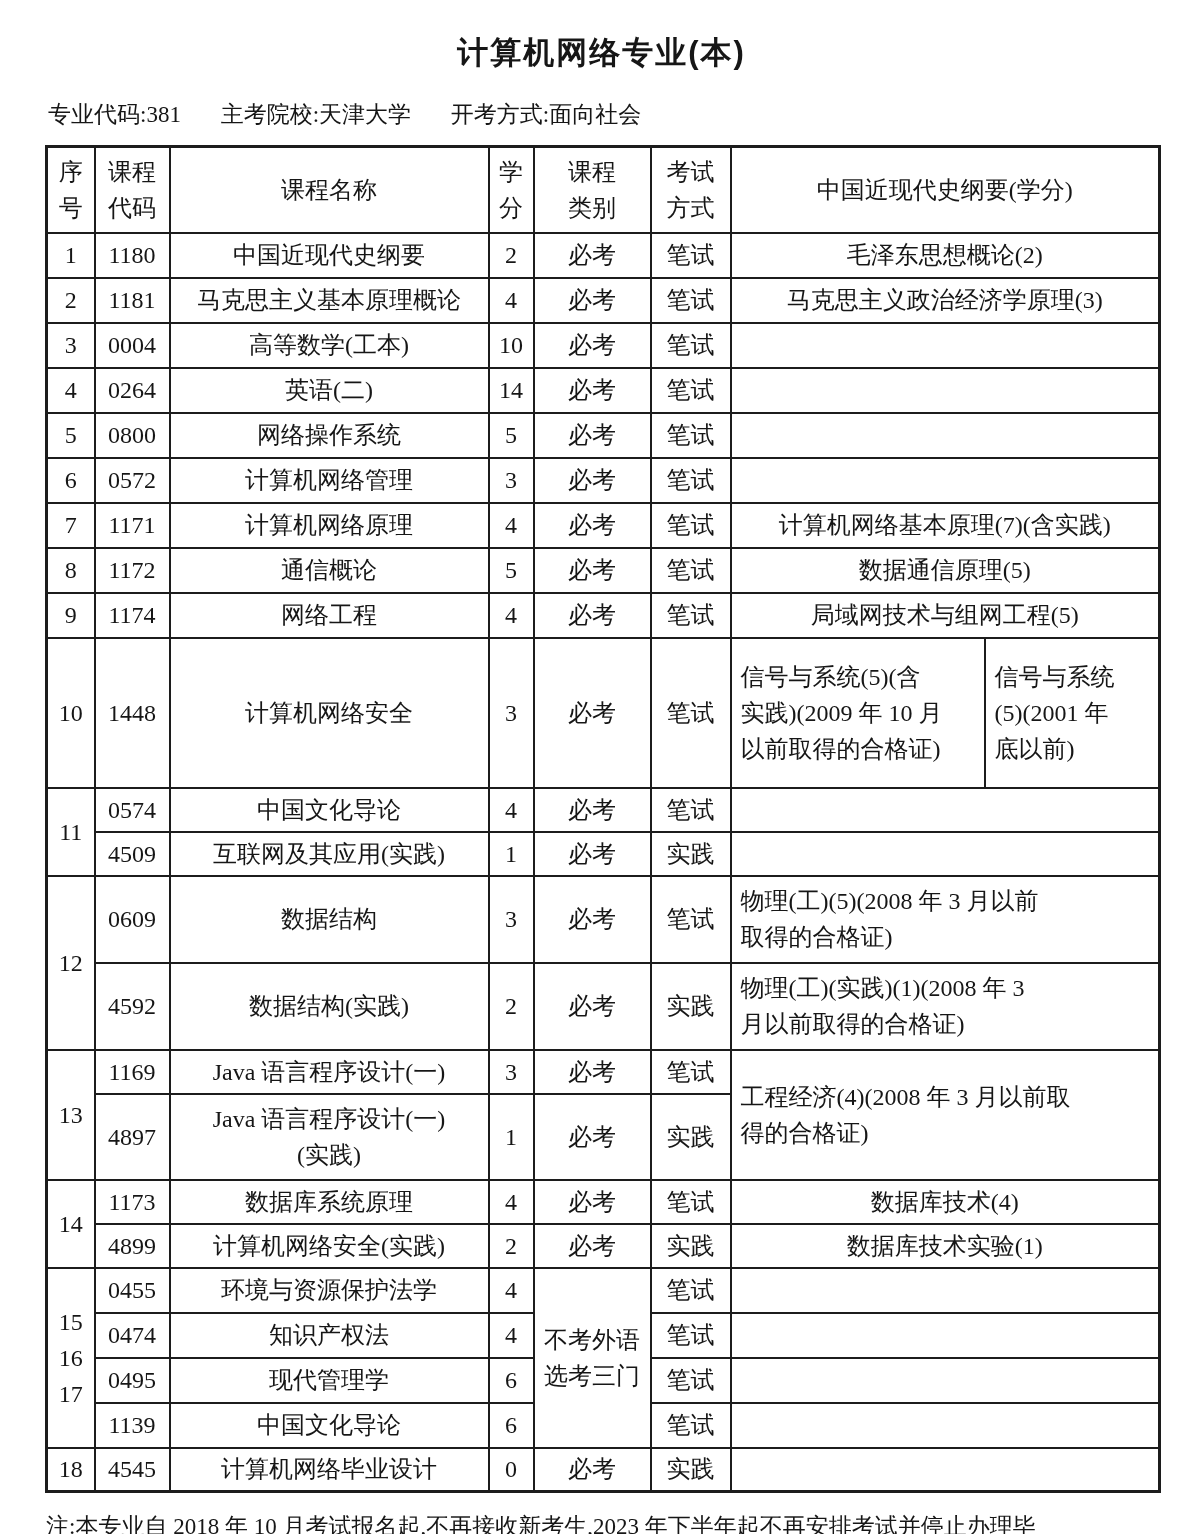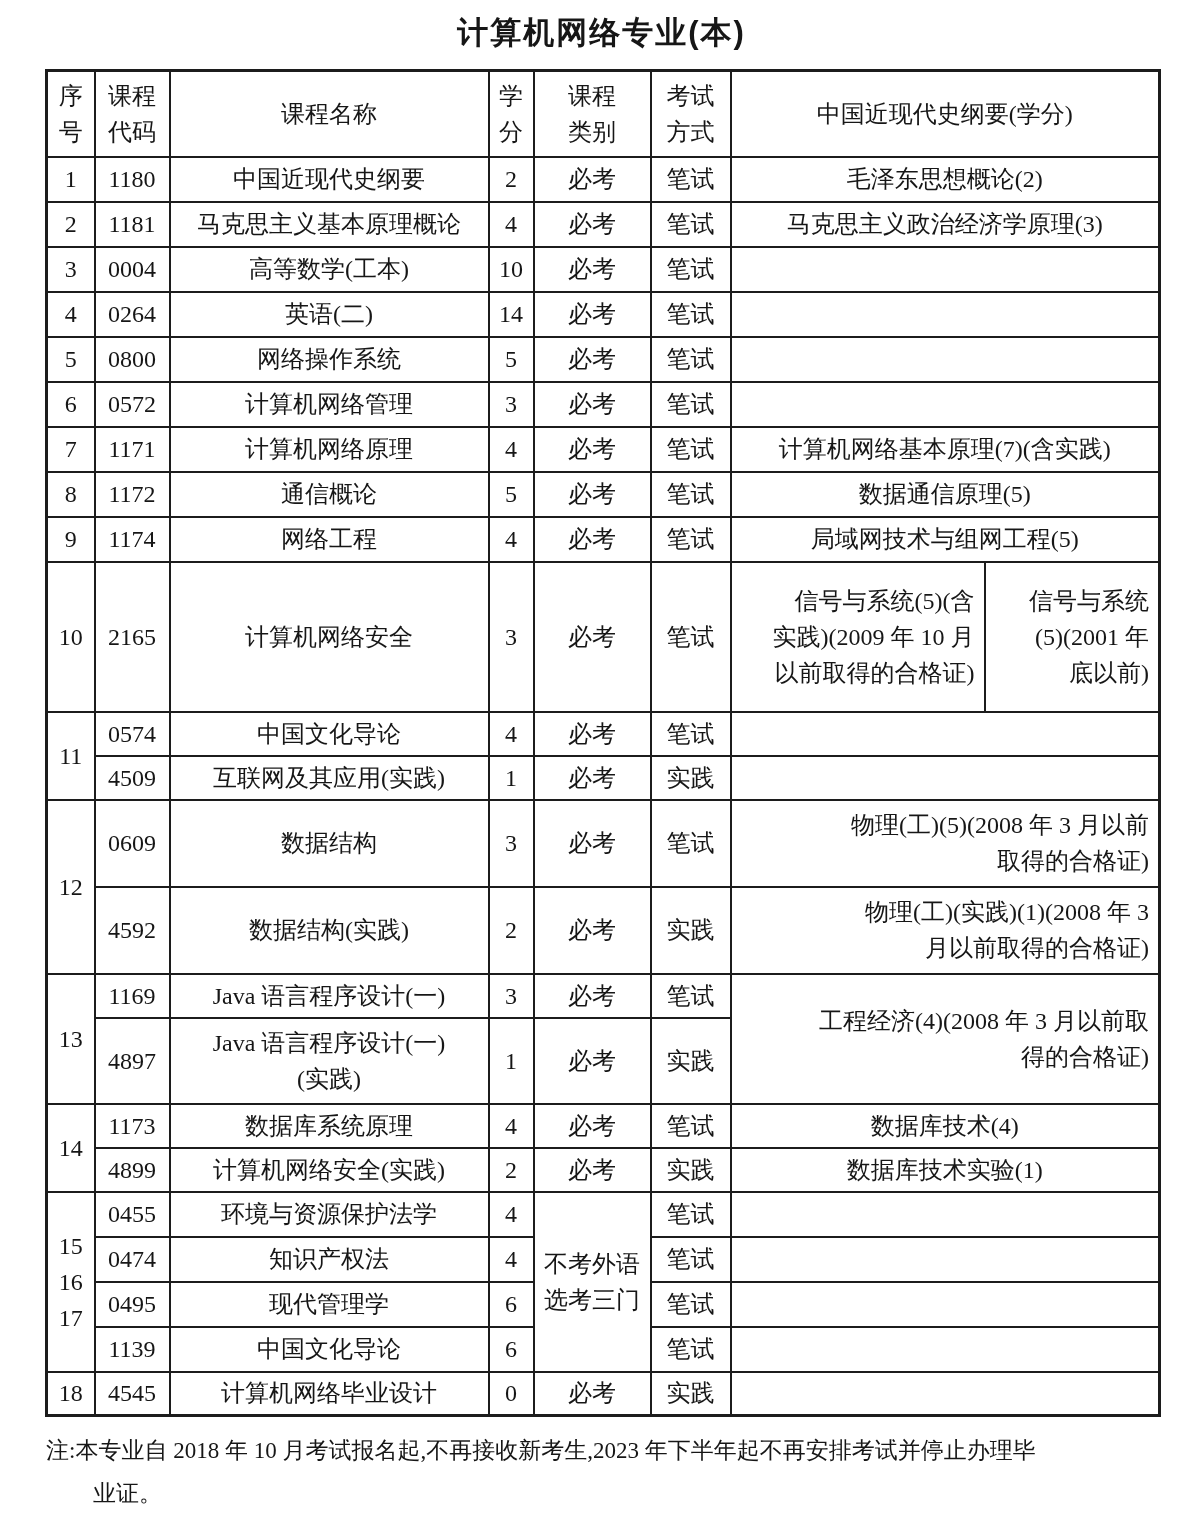--- a/index.html
+++ b/index.html
@@ -11,21 +11,21 @@
     font-family: "Liberation Serif", "DejaVu Serif", serif;
     color: #161616;
   }
   .page {
     position: relative;
     width: 1203px;
     height: 1534px;
     overflow: hidden;
   }
   .title {
-    margin: 12px 0 0 0;
+    margin: 32px 0 0 0;
     text-align: center;
     font-family: "Liberation Sans", "DejaVu Sans", sans-serif;
     font-weight: 700;
     font-size: 31px;
     letter-spacing: 2px;
   }
   .meta {
     margin: 25px 0 0 48px;
     font-size: 23px;
     white-space: nowrap;
@@ -43,21 +43,21 @@
     text-align: center;
     vertical-align: middle;
     font-size: 24px;
     font-weight: normal;
     padding: 2px 5px;
     white-space: pre-line;
     line-height: 1.5;
     overflow: hidden;
   }
   .course-table td.left {
-    text-align: right;
+    text-align: left;
     padding: 2px 9px;
   }
   tr.h86  { height: 86px; }
   tr.h45  { height: 45px; }
   tr.h44  { height: 44px; }
   tr.h87  { height: 87px; }
   tr.h150 { height: 150px; }
   .note {
     margin: 13px 0 0 46px;
     width: 1115px;
@@ -68,20 +68,25 @@
     white-space: pre-line;
   }
 </style>
 </head>
 <body>
 
 <div class="page">
 
   <h1 class="title">计算机网络专业(本)</h1>
 
+  <div class="meta">
+    <span>专业代码:381</span>
+    <span>主考院校:天津大学</span>
+    <span>开考方式:面向社会</span>
+  </div>
 
   <table class="course-table">
     <colgroup>
       <col style="width:48px">
         <col style="width:75px">
         <col style="width:319px">
         <col style="width:45px">
       <col style="width:117px">
         <col style="width:80px">
         <col style="width:254px">
@@ -180,21 +185,21 @@
         <td>9</td>
         <td>1174</td>
         <td>网络工程</td>
         <td>4</td>
         <td>必考</td>
         <td>笔试</td>
         <td colspan="2">局域网技术与组网工程(5)</td>
       </tr>
       <tr class="h150">
         <td>10</td>
-        <td>2165</td>
+        <td>1448</td>
         <td>计算机网络安全</td>
         <td>3</td>
         <td>必考</td>
         <td>笔试</td>
         <td class="left">信号与系统(5)(含
 实践)(2009 年 10 月
 以前取得的合格证)</td>
         <td class="left">信号与系统
 (5)(2001 年
 底以前)</td>

